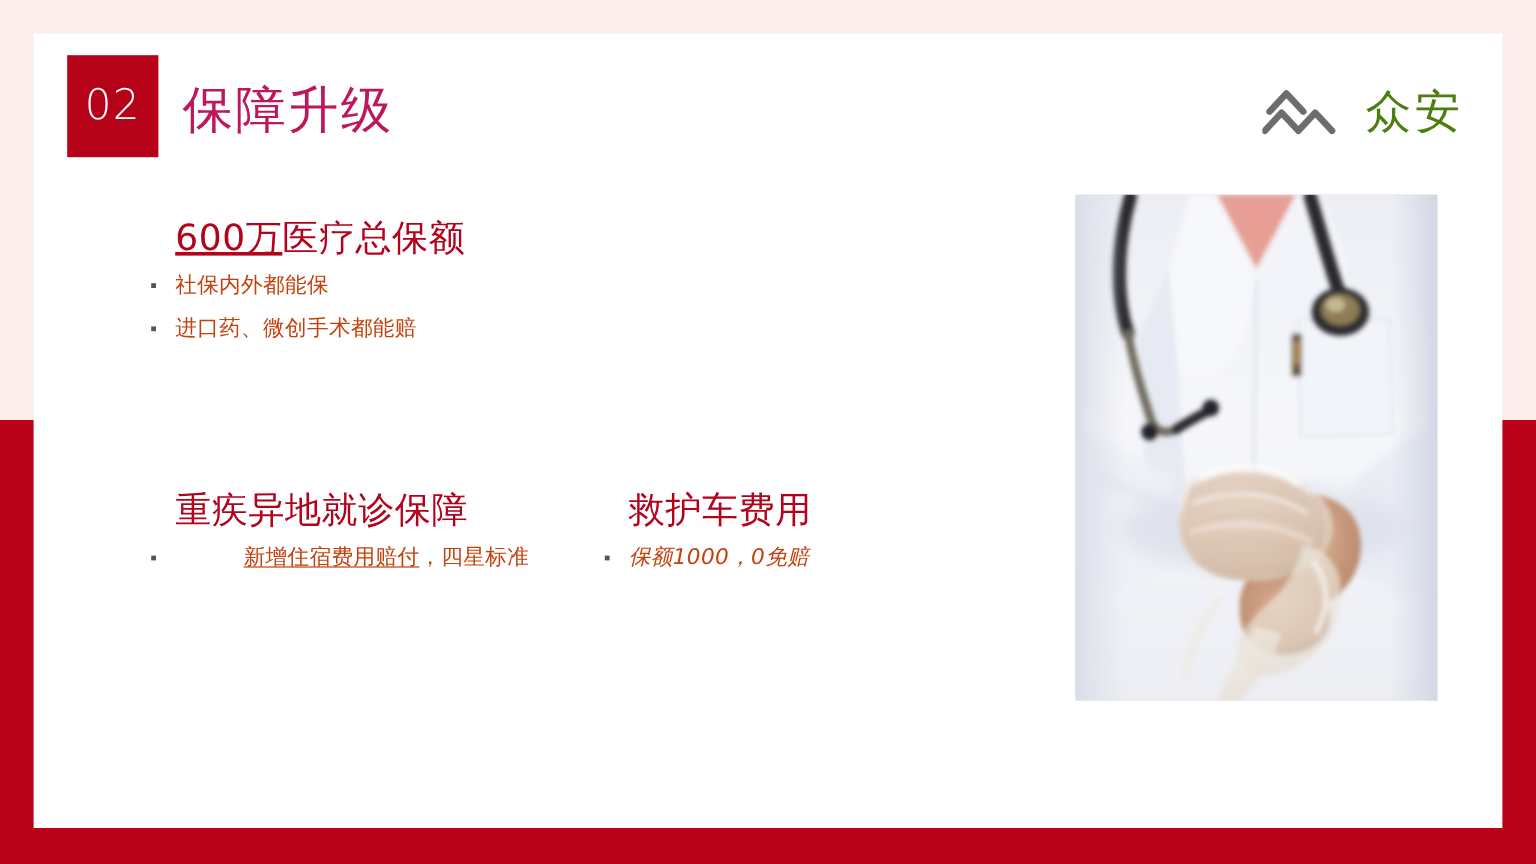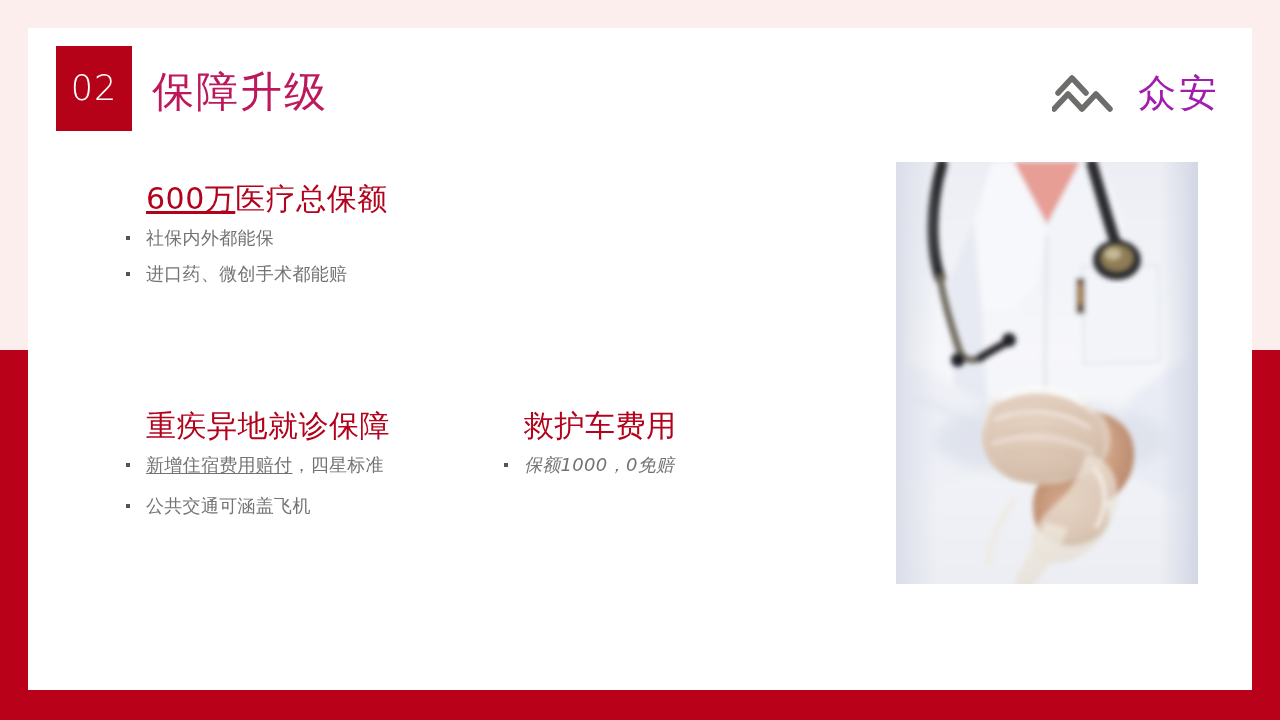--- a/index.html
+++ b/index.html
@@ -86,21 +86,21 @@
     height: 58px;
   }
   #brand-mark {
     width: 74px;
     height: 42px;
     display: block;
   }
   #brand-name {
     font-size: 38px;
     line-height: 44px;
-    color: #a21caf;
+    color: #4d7c0f;
     letter-spacing: 3px;
     white-space: nowrap;
   }
 
   
   .block {
     position: absolute;
   }
   #block-0 { left:  90px; top: 151px; width: 380px; }
   #block-1 { left: 468px; top: 155px; width: 420px; }
@@ -116,41 +116,41 @@
     letter-spacing: 0.5px;
   }
   .block-heading .u { text-decoration: underline; text-underline-offset: 2px; }
 
   .bullet-list { margin: 0; padding: 0; list-style: none; }
 
   .bullet-item {
     position: relative;
     font-size: 18px;
     line-height: 26px;
-    color: #737373;
+    color: #c2410c;
     padding-left: 28px;
     margin-bottom: 13px;
     white-space: nowrap;
     letter-spacing: 0.3px;
   }
   .bullet-item::before {
     content: "";
     position: absolute;
     left: 8px;
     top: 11px;
     width: 4px;
     height: 4px;
     background: #555555;
   }
   .bullet-item .u { text-decoration: underline; text-underline-offset: 2px; }
 
   
   #block-0 .bullet-item { margin-bottom: 10px; }
   #block-1 .bullet-item { margin-bottom: 15px; }
-  #block-2 .bullet-item { margin-bottom: 15px; }
+  #block-2 .bullet-item { margin-bottom: 15px; text-align: center; }
   #block-3 .bullet-item { margin-bottom: 15px; font-style: italic; }
 
   
   #photo {
     position: absolute;
     left: 868px;
     top: 134px;
     width: 302px;
     height: 422px;
     overflow: hidden;
@@ -192,21 +192,20 @@
       </ul>
     </div>
 
 
     <div class="block" id="block-2">
       <div class="block-heading">
         <span>重疾异地就诊保障</span>
       </div>
       <ul class="bullet-list">
         <li class="bullet-item"><span class="u">新增住宿费用赔付</span><span>，四星标准</span></li>
-        <li class="bullet-item"><span>公共交通可涵盖飞机</span></li>
       </ul>
     </div>
 
     <div class="block" id="block-3">
       <div class="block-heading">
         <span>救护车费用</span>
       </div>
       <ul class="bullet-list">
         <li class="bullet-item"><span>保额1000，0免赔</span></li>
       </ul>

